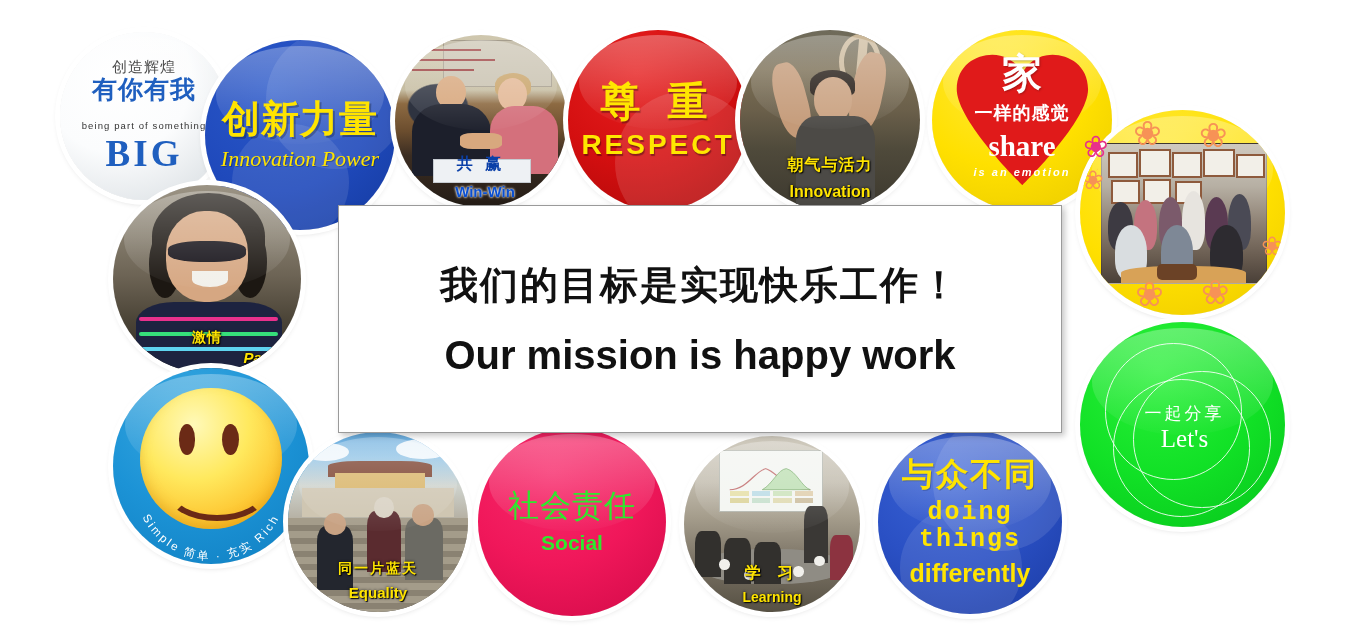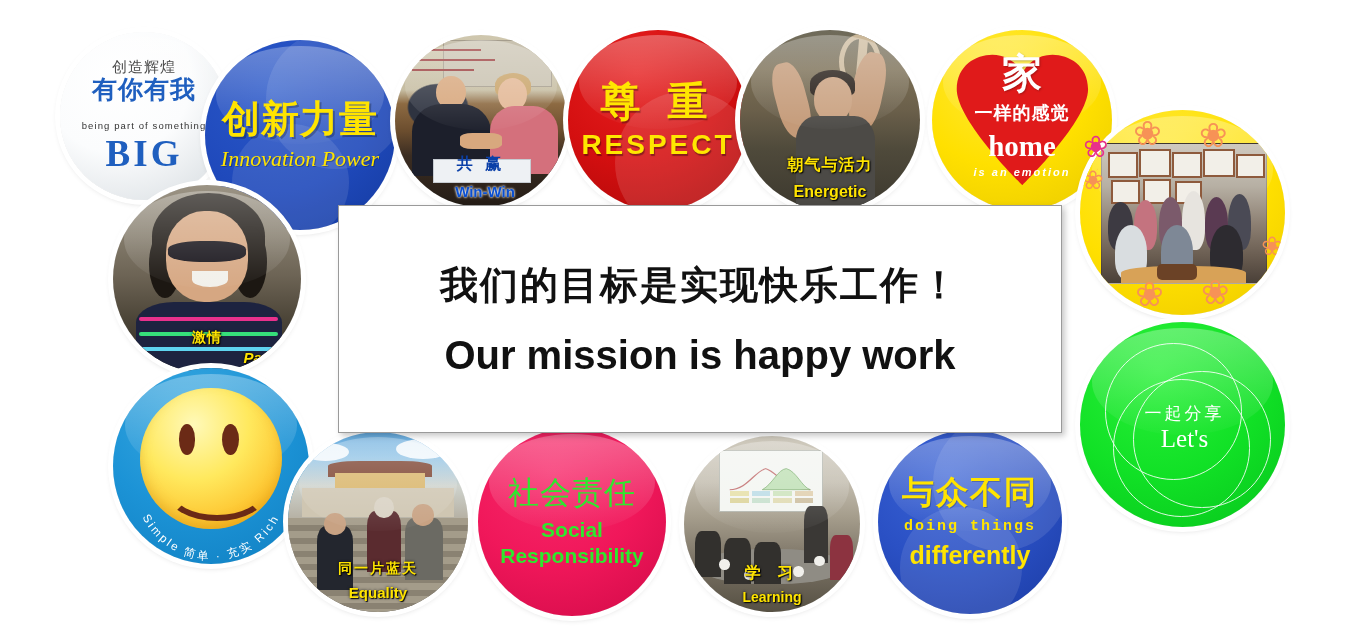--- a/index.html
+++ b/index.html
@@ -266,21 +266,21 @@
   #b-learn .en { bottom: 4%; font-size: 14px; color: #ffe400; font-weight: bold; }
 
   
   #b-diff {
     left: 878px; top: 430px; width: 184px; height: 184px;
     background: radial-gradient(circle at 38% 24%, #3a63d6 0%, #2a50c4 50%, #1b3ba3 100%);
   }
   #b-diff .yy1 { left: 30%; top: -8%; width: 74%; height: 74%; }
   #b-diff .yy2 { left: 12%; top: 42%; width: 66%; height: 66%; }
   #b-diff .l1 { font-size: 32px; color: #ffe400; font-weight: bold; letter-spacing: 2px; text-shadow: 1px 1px 0 rgba(0,0,0,.2);}
-  #b-diff .l2 { font-size: 15px; color: #ffe400; font-weight: bold; letter-spacing: 2px; margin-top: 9px;
+  #b-diff .l2 { font-size: 25px; color: #ffe400; font-weight: bold; letter-spacing: 2px; margin-top: 9px;
                 font-family:"Liberation Mono", monospace; }
   #b-diff .l3 { font-size: 25px; color: #ffe400; font-weight: bold; margin-top: 7px; }
 
   
   #banner {
     position: absolute;
     left: 338px; top: 205px; width: 722px; height: 226px;
     background: #ffffff;
     border: 1px solid #9a9a9a;
     box-shadow: 3px 3px 6px rgba(0,0,0,0.22);
@@ -360,34 +360,34 @@
   <div class="bubble" id="b-energy">
     <div class="photo">
       <div class="rope"></div>
       <div class="rope2"></div>
       <div class="arml"></div>
       <div class="armr"></div>
       <div class="hair"></div>
       <div class="head"></div>
       <div class="torso"></div>
       <div class="cap cn">朝气与活力</div>
-      <div class="cap en">Energetic</div>
+      <div class="cap en">Innovation</div>
     </div>
     <div class="gloss"></div>
   </div>
 
   <div class="bubble" id="b-home">
     <div class="heart">
       <svg viewBox="0 0 100 100" preserveAspectRatio="none">
         <path d="M50 100 C50 100 2 52 2 28 C2 10 16 2 28 2 C39 2 47 9 50 16 C53 9 61 2 72 2 C84 2 98 10 98 28 C98 52 50 100 50 100 Z" fill="#e01a1a"></path>
       </svg>
     </div>
     <div class="ht h1">家</div>
     <div class="ht h2">一样的感觉</div>
-    <div class="ht h3">home</div>
+    <div class="ht h3">share</div>
     <div class="ht h4">is an emotion</div>
     <div class="flower" style="right:2%; top:56%;">❀</div>
     <div class="flower" style="right:-2%; top:72%; font-size:24px;">❀</div>
     <div class="gloss"></div>
   </div>
 
   <div class="bubble" id="b-team">
     <div class="flower" style="left:26%; top:3%;">❀</div>
     <div class="flower" style="left:58%; top:4%;">❀</div>
     <div class="flower" style="left:1%;  top:28%; font-size:26px;">❀</div>
@@ -482,21 +482,20 @@
       <div class="cap en">Equality</div>
     </div>
     <div class="gloss"></div>
   </div>
 
   <div class="bubble" id="b-social">
     <div class="gloss"></div>
     <div class="txt">
       <div class="l1">社会责任</div>
       <div class="l2">Social</div>
-      <div class="l3">Responsibility</div>
     </div>
   </div>
 
   <div class="bubble" id="b-learn">
     <div class="photo">
       <div class="screen">
         <svg class="curve" viewBox="0 0 100 60" preserveAspectRatio="none">
           <path d="M2 56 C22 56 30 18 44 10 C58 18 66 56 96 56" fill="none" stroke="#c06a6a" stroke-width="2"></path>
           <path d="M40 56 C52 44 58 12 68 10 C80 16 86 50 96 56 Z" fill="#bfe0b5" stroke="#6aa05a" stroke-width="1"></path>
         </svg>

